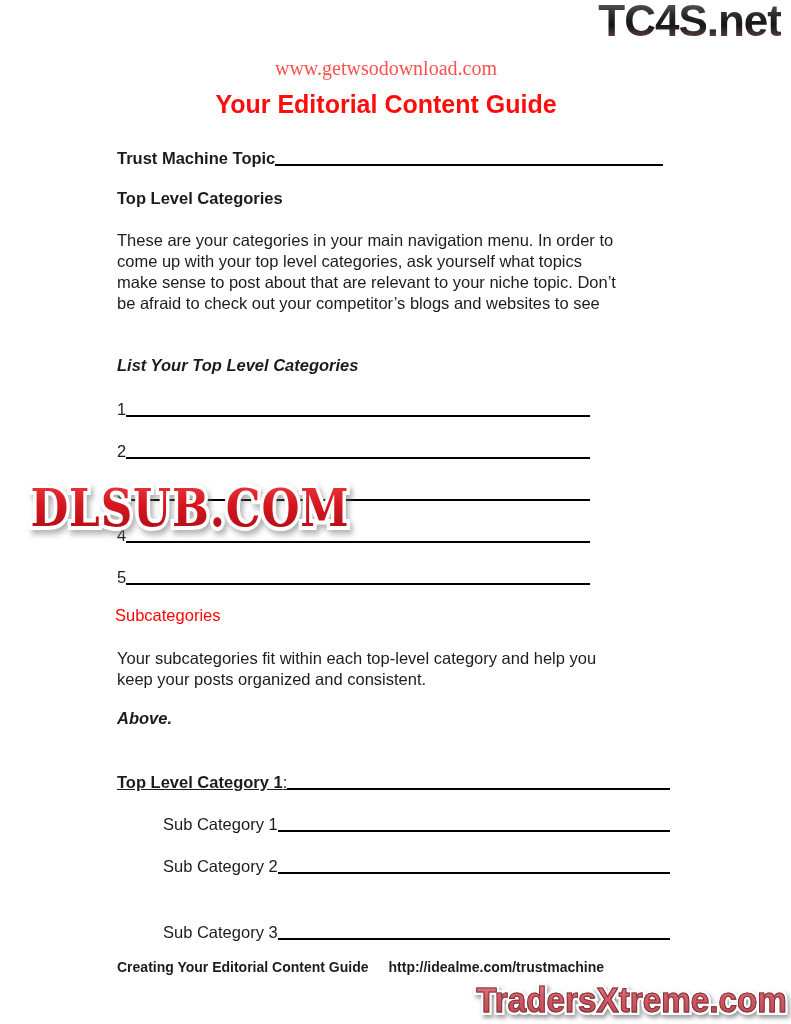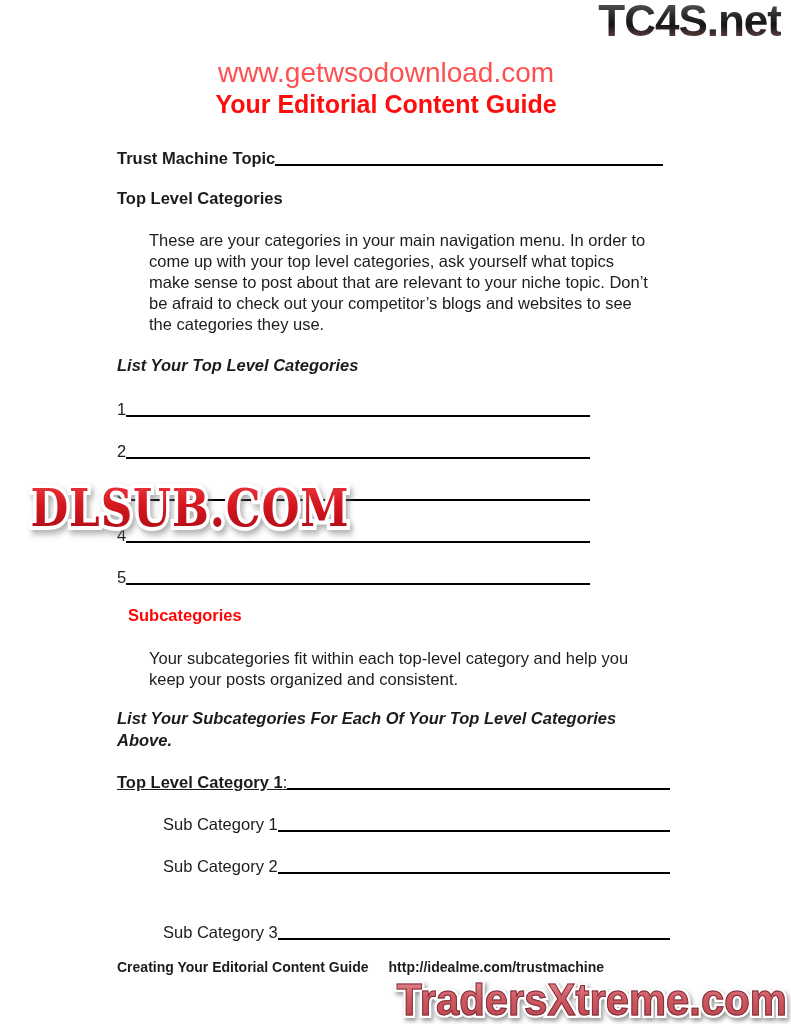--- a/index.html
+++ b/index.html
@@ -13,31 +13,31 @@
   
   .tc4s {
     position:absolute; top:-4px; right:10px;
     font-size:44px; font-weight:bold; letter-spacing:-1px; line-height:50px;
     background:linear-gradient(180deg,#6f6f6f 0%, #2a2a2a 38%, #151515 58%, #8a5c5c 100%);
     -webkit-background-clip:text; background-clip:text; color:transparent;
   }
 
   .site-url {
     position:absolute; top:57px; left:0; width:772px; text-align:center;
-    font-size:28px; color:#ff5050;
+    font-size:20px; color:#ff5050;font-family:Liberation Serif, serif;
   }
   .doc-title {
     position:absolute; top:90px; left:0; width:772px; text-align:center;
     font-size:25px; font-weight:bold; color:#fe0d0d;
   }
   .heading1 { position:absolute; left:117px; top:189px; font-weight:bold;text-align:center; }
-  .red-heading { position:absolute; left:128px; top:606px; font-weight:bold; color:#ff0505; }
+  .red-heading { position:absolute; left:115px; top:606px; font-weight:normal; color:#ff0505; }
 
   .para { position:absolute; left:117px; }
-  .para .pline { white-space:nowrap; line-height:21px;margin-left:32px; }
+  .para .pline { white-space:nowrap; line-height:21px; }
   .para1 { top:230px; }
   .para2 { top:648px; }
 
   .list-heading { position:absolute; left:117px; top:356px; font-weight:bold; font-style:italic; }
   .list-heading2 { position:absolute; left:117px; top:707px; font-weight:bold; font-style:italic; }
   .list-heading2 .pline { white-space:nowrap; line-height:22px; }
 
   .fill-row { position:absolute; display:flex; align-items:flex-end; height:20px; }
   .fill-row .lbl { white-space:nowrap; line-height:20px; }
   .fill-line { flex:1; border-bottom:2px solid #000; margin-bottom:2px; height:0; }
@@ -71,21 +71,21 @@
   }
   .wm-fill {
     position:absolute; left:0; top:0; width:100%;
     background:linear-gradient(180deg,#ef4048 0%, #d5161f 45%, #a50c15 100%);
     -webkit-background-clip:text; background-clip:text; color:transparent;
   }
 
   
   .brand {
     position:absolute; top:980px; right:4px;
-    font-weight:bold; font-size:44px; line-height:40px; letter-spacing:0;
+    font-weight:bold; font-size:35px; line-height:40px; letter-spacing:0;
   }
   .brand-in { position:relative; display:inline-block; transform:scaleX(0.95); transform-origin:100% 50%; }
   .brand-stroke {
     color:#fff; -webkit-text-stroke:6px #fdfdfd;
     filter:drop-shadow(2px 3px 2px rgba(90,90,90,0.6));
   }
   .brand-fill {
     position:absolute; left:0; top:0; width:100%;
     background:linear-gradient(180deg,#e8858f 0%, #d05963 45%, #bd4550 100%);
     -webkit-background-clip:text; background-clip:text; color:transparent;
@@ -106,21 +106,20 @@
   <span class="fill-line"></span>
 </div>
 
 <div class="heading1">Top Level Categories</div>
 
 <div class="para para1">
   <div class="pline">These are your categories in your main navigation menu. In order to</div>
   <div class="pline">come up with your top level categories, ask yourself what topics</div>
   <div class="pline">make sense to post about that are relevant to your niche topic. Don’t</div>
   <div class="pline">be afraid to check out your competitor’s blogs and websites to see</div>
-  <div class="pline">the categories they use.</div>
 </div>
 
 <div class="list-heading">List Your Top Level Categories</div>
 
 <div class="numlist">
   <div class="fill-row">
     <span class="lbl">1</span>
     <span class="fill-line"></span>
   </div>
   <div class="fill-row">
@@ -149,21 +148,20 @@
 </div>
 
 <div class="red-heading">Subcategories</div>
 
 <div class="para para2">
   <div class="pline">Your subcategories fit within each top-level category and help you</div>
   <div class="pline">keep your posts organized and consistent.</div>
 </div>
 
 <div class="list-heading2">
-  <div class="pline">List Your Subcategories For Each Of Your Top Level Categories</div>
   <div class="pline">Above.</div>
 </div>
 
 <div class="fill-row cat-row">
   <span class="lbl">Top Level Category 1</span>
   <span class="colon">:</span>
   <span class="fill-line"></span>
 </div>
 
 <div class="fill-row sub-row sub1">

